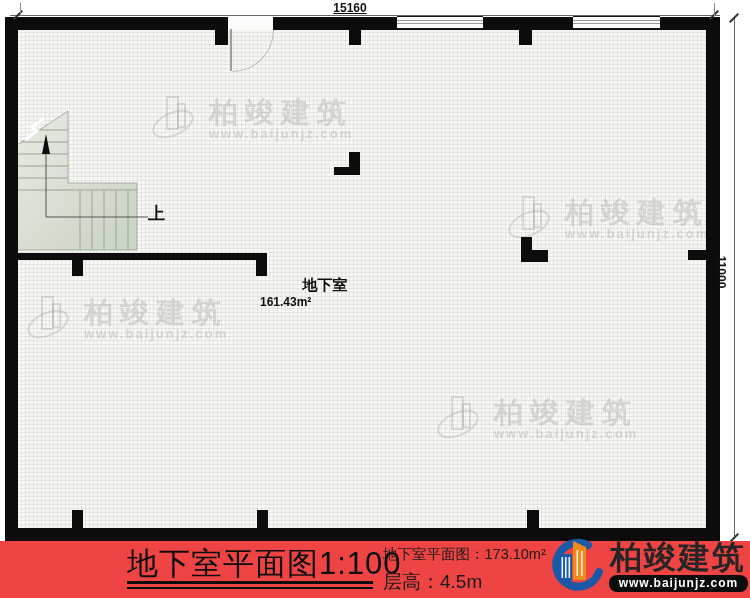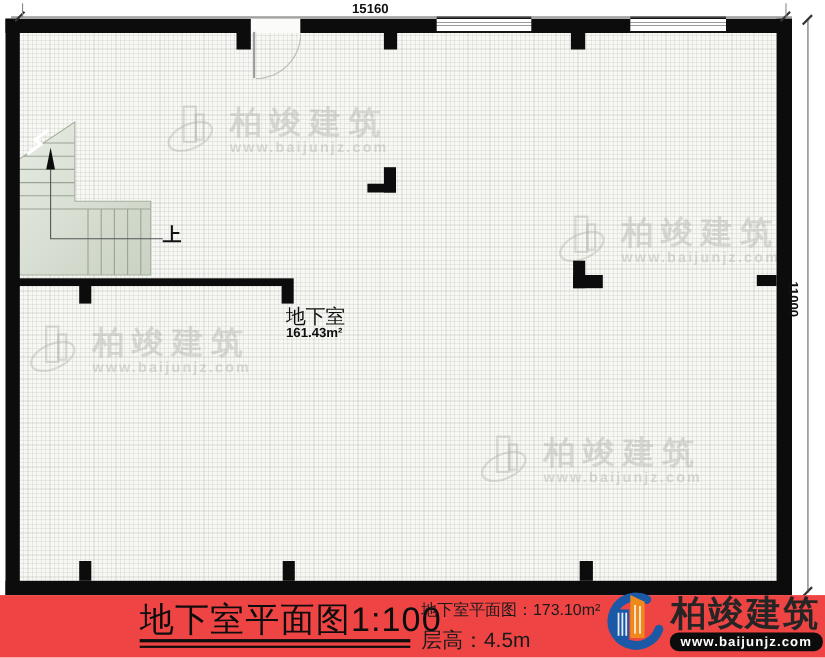--- a/index.html
+++ b/index.html
@@ -39,31 +39,31 @@
             border-bottom-right-radius:100%;}
   .window{position:absolute;top:15px;height:15px;
           background:linear-gradient(to bottom,#141414 0 2px,#fdfdfd 2px 5px,#9a9a9a 5px 6px,
                      #fdfdfd 6px 8px,#9a9a9a 8px 9px,#fdfdfd 9px 13px,#141414 13px 15px);}
   .win1{left:397px;width:86px;}
   .win2{left:573px;width:87px;}
   
   .stairs{position:absolute;left:17px;top:108px;}
   .up-label{position:absolute;left:148px;top:202px;font-size:17px;font-weight:bold;color:#111;}
   
-  .dim-top-label{position:absolute;left:320px;top:1px;width:60px;
-                 font-size:12px;font-weight:bold;color:#111;}
+  .dim-top-label{position:absolute;left:320px;top:1px;width:60px;text-align:center;
+                 font-size:12px;font-weight:bold;color:#111;text-decoration:underline;}
   .dim-top-line{position:absolute;left:10px;top:15px;width:710px;height:1px;background:#666;}
   .dim-right-line{position:absolute;left:734px;top:18px;width:1px;height:521px;background:#666;}
   .dim-right-label{position:absolute;left:701px;top:265px;width:40px;height:14px;text-align:center;
                    font-size:12px;font-weight:bold;color:#111;transform:rotate(90deg);}
   .tick{position:absolute;width:12px;height:2px;background:#333;transform:rotate(-45deg);}
   .ext{position:absolute;background:#888;}
   
-  .room-name{position:absolute;left:260px;top:276px;width:130px;text-align:left;
-             font-size:18px;font-weight:normal;color:#0d0d0d;}
+  .room-name{position:absolute;left:260px;top:276px;width:130px;text-align:center;
+             font-size:15px;font-weight:bold;color:#0d0d0d;}
   .room-area{position:absolute;left:260px;top:295px;width:130px;
              font-size:12px;font-weight:bold;color:#0d0d0d;}
   
   .wm{position:absolute;display:flex;align-items:center;pointer-events:none;}
   .wm-text{margin-left:10px;text-align:center;color:rgba(172,175,164,0.42);}
   .wm-name{font-size:29px;font-weight:bold;letter-spacing:7px;line-height:30px;}
   .wm-url{font-size:13px;font-weight:bold;letter-spacing:2px;line-height:14px;}
   .wm1{left:147px;top:92px;} .wm2{left:503px;top:192px;}
   .wm3{left:22px;top:292px;} .wm4{left:432px;top:392px;}
   

